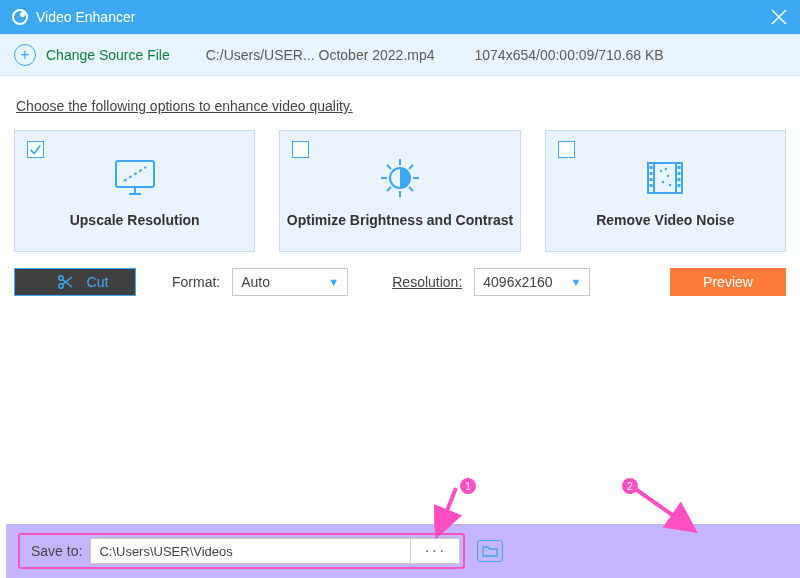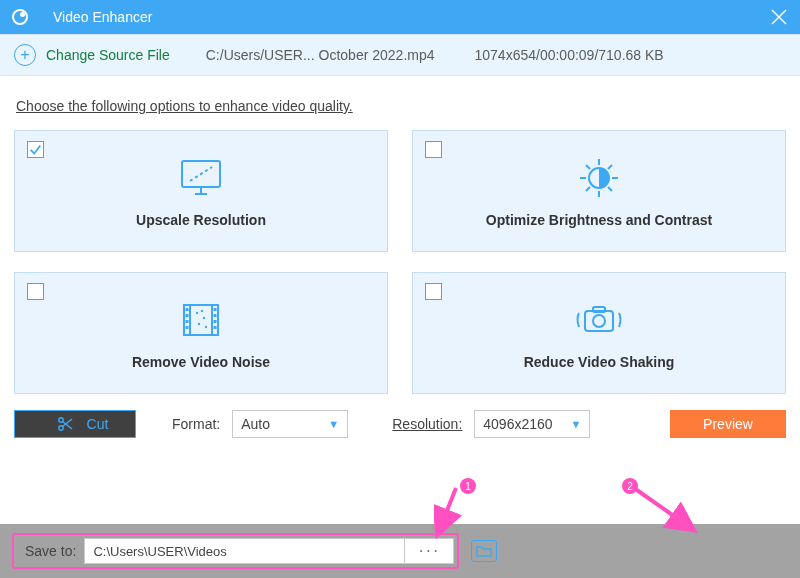--- a/index.html
+++ b/index.html
@@ -1,48 +1,48 @@
 <!DOCTYPE html>
 <html><head>
 <meta charset="utf-8">
 <style>
   * { box-sizing: border-box; margin: 0; padding: 0; font-family: "Segoe UI", Arial, sans-serif; }
   body { width: 800px; height: 578px; background: #fff; position: relative; overflow: hidden; }
 
-  .titlebar { height: 34px; background: #3ea8f4; display: flex; align-items: center; color: #fff; padding: 0 12px; gap: 17px; }
+  .titlebar { height: 34px; background: #3ea8f4; display: flex; align-items: center; color: #fff; padding: 0 12px; }
   .titlebar .logo { width: 16px; height: 16px; border-radius: 50%; border: 2px solid #fff; margin-right: 8px; position: relative; }
   .titlebar .logo:before { content:""; position:absolute; width:5px; height:5px; border-radius:50%; background:#fff; top:1px; left:6px;}
   .titlebar .title { font-size: 14px; }
   .titlebar .close { margin-left: auto; width: 18px; height: 18px; }
 
   .sourcebar { height: 42px; background: #e8f4fe; border-top: 1px solid #d7e8f5; border-bottom: 1px solid #d7e8f5; display: flex; align-items: center; padding: 0 14px; color: #5c5c5c; font-size: 14px; }
   .sourcebar .plus { width: 22px; height: 22px; border: 1.5px solid #3ea8f4; border-radius: 50%; display:flex; align-items:center; justify-content:center; color:#3ea8f4; font-size:16px; margin-right:10px; }
   .sourcebar .change { color:#15803d; margin-right: 36px;}
   .sourcebar .path { margin-right: 40px; }
   .sourcebar .meta { }
 
   .instruction { padding: 22px 16px 16px; color: #444; font-size: 14px; text-decoration: underline; }
 
-  .options { display: grid; grid-template-columns: 1fr 1fr; gap: 20px 24px; padding: 0 14px; }
+  .options { display: grid; grid-template-columns: 1fr 1fr 1fr; gap: 20px 24px; padding: 0 14px; }
   .option-card { background: #eaf4fe; border: 1px solid #c4ddf2; height: 122px; position: relative; display:flex; flex-direction:column; align-items:center; justify-content:center; }
   .option-check { position: absolute; top: 10px; left: 12px; width: 17px; height: 17px; border: 1.5px solid #3ea8f4; background:#fff;}
   .option-check.checked svg { display:block;}
   .option-check svg { display:none; }
   .option-label { font-weight: 600; font-size: 14px; color: #333; margin-top: 10px;}
   .option-icon { display:flex; align-items:center; justify-content:center; height:48px;}
 
   .controls { display:flex; align-items:center; padding: 16px 14px 0; gap: 12px; font-size:14px; color:#444;}
   .cut-btn { width: 122px; height: 28px; border:1px solid #3ea8f4; color:#3ea8f4; display:flex; align-items:center; justify-content:center; gap:14px; font-size:14px; background:#404040;padding-left:15px;}
   .fmtlabel { margin-left: 24px;}
   .select { border:1px solid #c9c9c9; height:28px; width:116px; display:flex; align-items:center; padding:8px 8px; justify-content:space-between; color:#444; background:#fff;}
   .select .caret { color:#3ea8f4; font-size:11px;}
   .reslabel { margin-left: 32px; text-decoration: underline;}
   .preview-btn { margin-left:auto; width:116px; height:28px; background:#ff7b3a; color:#fff; border:none; font-size:14px; display:flex; align-items:center; justify-content:center;}
 
-  .savebar { position:absolute; left:0; right:0; bottom:0; height:54px; background:#a3a3a3; display:flex; align-items:center; padding:0 12px; font-size:14px; color:#444;}
+  .savebar { position:absolute; left:6px; right:0; bottom:0; height:54px; background:#c4b5fd; display:flex; align-items:center; padding:0 12px; font-size:14px; color:#444;}
   .save-group { display:flex; align-items:center; border: 2px solid #ff55c0; height:36px; padding: 0 3px; border-radius:3px;}
   .savelabel { padding: 0 8px;}
   .saveinput { width: 320px; height:26px; border:1px solid #c9c9c9; border-right:none; background:#fff; padding:0 8px; font-size:13px; color:#444; display:flex; align-items:center;}
   .browse-btn { width:50px; height:26px; border:1px solid #c9c9c9; background:#fff; display:flex; align-items:center; justify-content:center; color:#666; font-size:16px; letter-spacing:2px;}
   .folder-btn { width:26px; height:22px; border:1px solid #3ea8f4; border-radius:3px; margin-left:12px; display:flex; align-items:center; justify-content:center;}
   .enhance-btn { margin-left:auto; width:116px; height:30px; background:#ff6a2b; color:#fff; border:none; font-size:14px; display:flex; align-items:center; justify-content:center;}
 
   .annotation { position:absolute; pointer-events:none; }
   .anno-circle { width:16px; height:16px; border-radius:50%; background:#ff4fc0; color:#fff; font-size:10px; display:flex; align-items:center; justify-content:center; position:absolute;}
   .anno-arrow-svg { position:absolute; }
@@ -131,33 +131,20 @@
             <circle cx="28" cy="19" r="1.2"></circle>
             <circle cx="23" cy="25" r="1.2"></circle>
             <circle cx="30" cy="28" r="1.2"></circle>
             <circle cx="26" cy="12" r="1.2"></circle>
           </g>
         </svg>
     </div>
     <div class="option-label">Remove Video Noise</div>
   </div>
 
-  <div class="option-card">
-    <div class="option-check"></div>
-    <div class="option-icon">
-      <svg width="56" height="42" viewBox="0 0 56 42">
-          <rect x="14" y="12" width="28" height="20" rx="3" fill="none" stroke="#3ea8f4" stroke-width="2"></rect>
-          <rect x="22" y="8" width="12" height="5" rx="1.5" fill="none" stroke="#3ea8f4" stroke-width="2"></rect>
-          <circle cx="28" cy="22" r="6" fill="none" stroke="#3ea8f4" stroke-width="2"></circle>
-          <path d="M8 14 Q5 20 8 28" fill="none" stroke="#3ea8f4" stroke-width="2"></path>
-          <path d="M48 14 Q51 20 48 28" fill="none" stroke="#3ea8f4" stroke-width="2"></path>
-        </svg>
-    </div>
-    <div class="option-label">Reduce Video Shaking</div>
-  </div>
 </div>
 
 <div class="controls">
   <div class="cut-btn">
     <svg width="16" height="16" viewBox="0 0 16 16">
         <circle cx="4" cy="4" r="2.2" fill="none" stroke="#3ea8f4" stroke-width="1.4"></circle>
         <circle cx="4" cy="12" r="2.2" fill="none" stroke="#3ea8f4" stroke-width="1.4"></circle>
         <line x1="5.5" y1="5.5" x2="15" y2="13" stroke="#3ea8f4" stroke-width="1.4"></line>
         <line x1="5.5" y1="10.5" x2="15" y2="3" stroke="#3ea8f4" stroke-width="1.4"></line>
       </svg>

